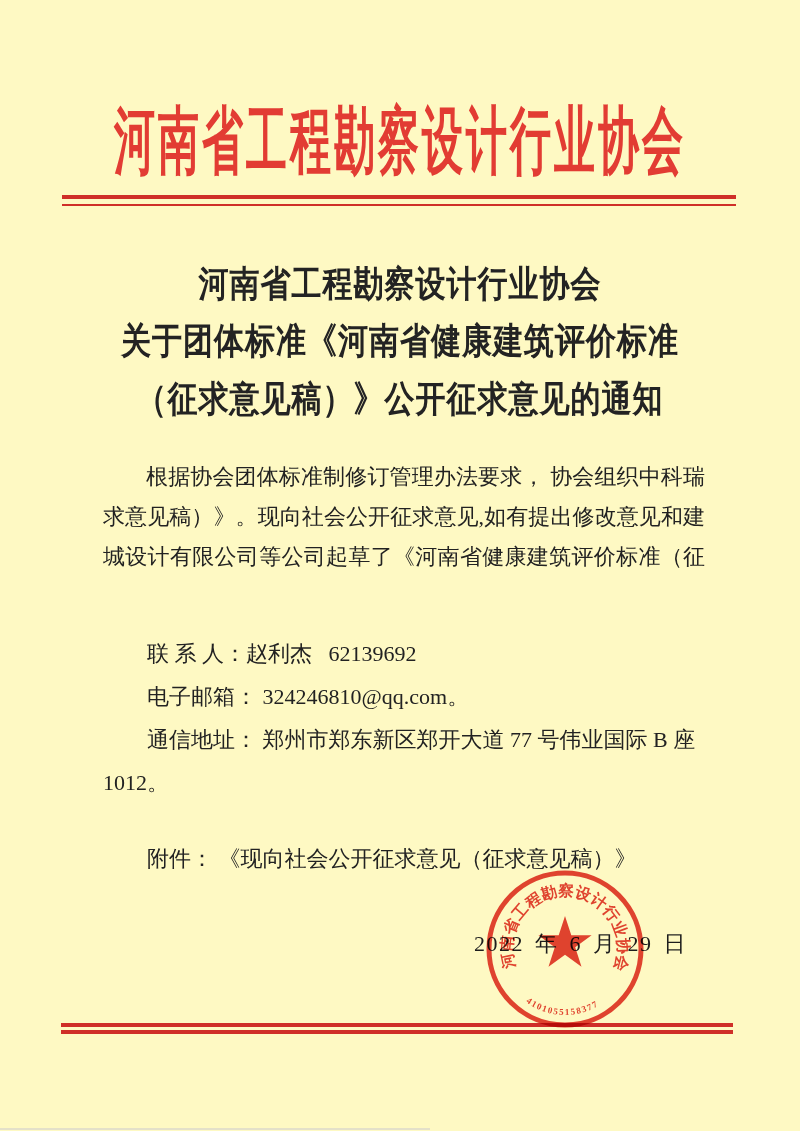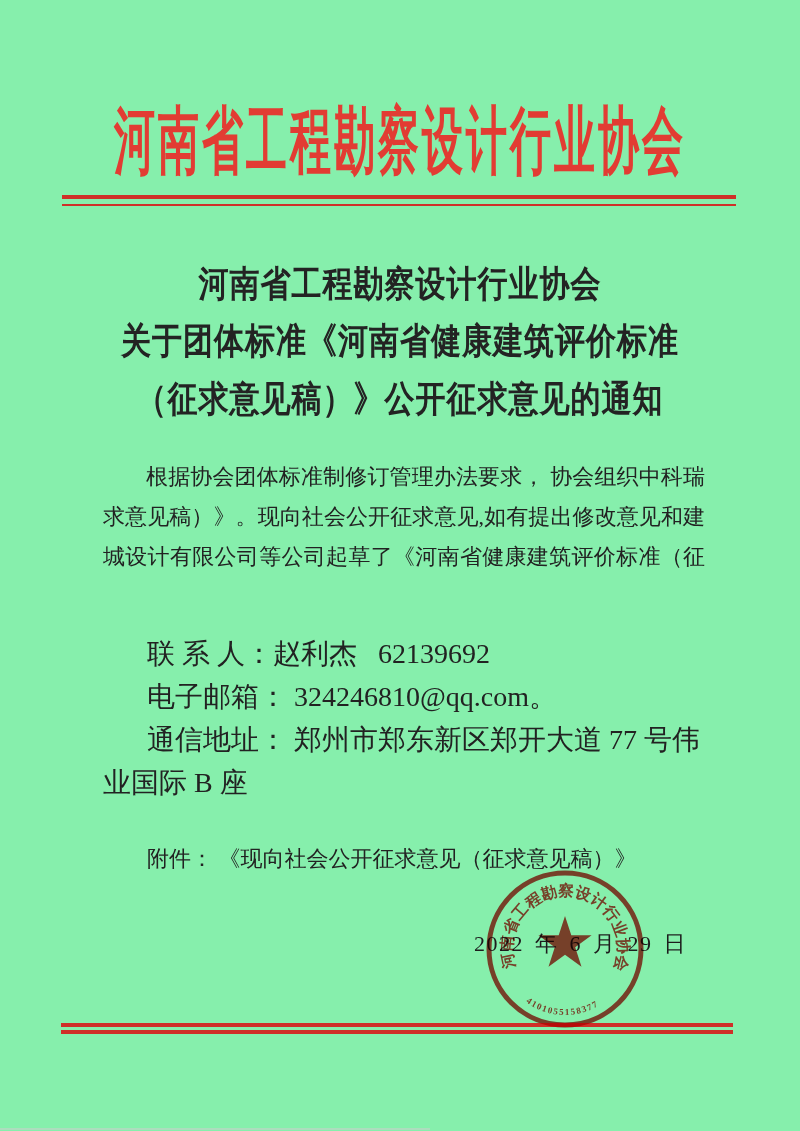--- a/index.html
+++ b/index.html
@@ -1,21 +1,21 @@
 <!DOCTYPE html>
 <html><head>
 <meta charset="utf-8">
 <style>
   html, body { margin: 0; padding: 0; background: #ffffff; }
   .page {
     position: relative;
     width: 800px;
     height: 1131px;
     margin: 0 auto;
-    background: #86efac;
+    background: #fef9c3;
     overflow: hidden;
     font-family: "Liberation Serif", "DejaVu Serif", serif;
   }
 
   
   .letterhead {
     position: absolute;
     top: 92px; left: 0;
     width: 100%;
     text-align: center;
@@ -77,21 +77,21 @@
   .body-block .line { white-space: pre-wrap; }
   .body-block .just { text-align: justify; text-align-last: justify; }
   .body-block .indent { text-indent: 43px; }
 
   
   .contact-block {
     position: absolute;
     top: 632px; left: 103px;
     width: 620px;
     color: #222222;
-    font-size: 28px;
+    font-size: 22px;
     line-height: 43px;
   }
   .contact-block .line { white-space: pre-wrap; text-indent: 44px; }
   .contact-block .noindent { text-indent: 0; }
 
   
   .attachment {
     position: absolute;
     top: 838px; left: 103px;
     width: 640px;
@@ -156,20 +156,21 @@
   <div class="body-block">
     <div class="line just indent">根据协会团体标准制修订管理办法要求， 协会组织中科瑞</div>
     <div class="line just">求意见稿）》。现向社会公开征求意见,如有提出修改意见和建</div>
     <div class="line just">城设计有限公司等公司起草了《河南省健康建筑评价标准（征</div>
   </div>
 
   <div class="contact-block">
     <div class="line">联 系 人：赵利杰   62139692</div>
     <div class="line">电子邮箱： 324246810@qq.com。</div>
     <div class="line">通信地址： 郑州市郑东新区郑开大道 77 号伟业国际 B 座</div>
+    <div class="line noindent">1012。</div>
   </div>
 
   <div class="attachment">附件： 《现向社会公开征求意见（征求意见稿）》</div>
 
   <div class="issue-date">2022 年 6 月 29 日</div>
 
   <svg class="stamp" width="170" height="170" viewBox="0 0 170 170" aria-hidden="true">
     <defs>
       <path id="sealTopArc" d="M 35.2 103.1 A 53 53 0 1 1 134.8 103.1" fill="none"></path>
       <path id="sealBottomArc" d="M 42.6 135.6 A 66 66 0 0 0 127.4 135.6" fill="none"></path>

